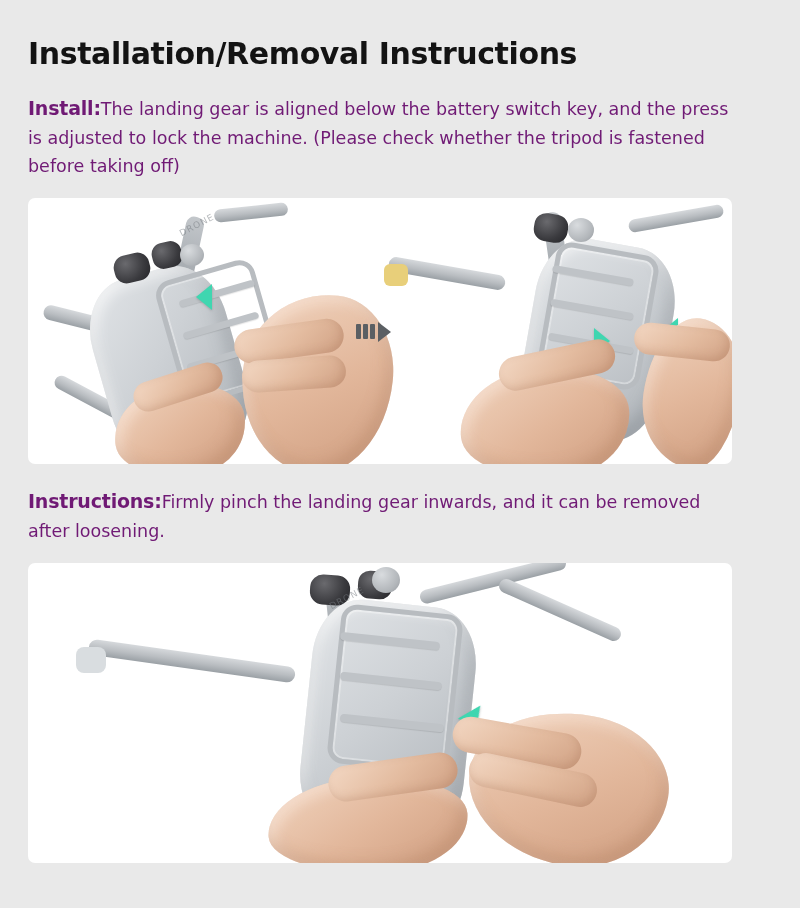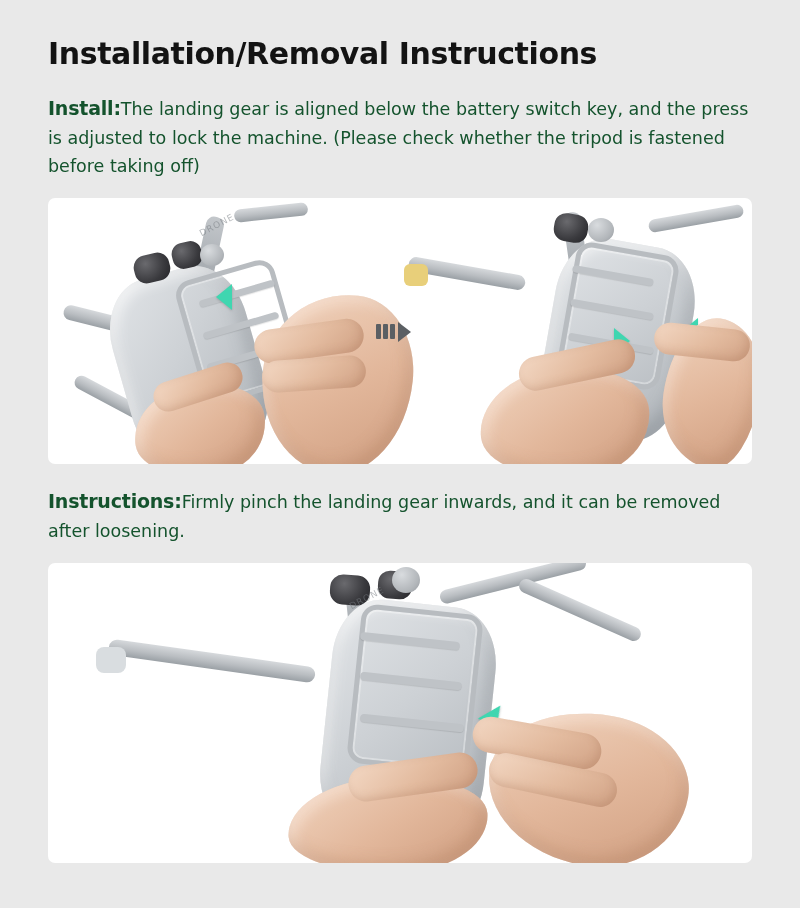--- a/index.html
+++ b/index.html
@@ -12,37 +12,37 @@
     background: #e9e9e9;
     font-family: "DejaVu Sans", sans-serif;
     color: #1a1a1a;
     overflow: hidden;
   }
   .page {
     position: relative;
     width: 800px;
     height: 908px;
     box-sizing: border-box;
-    padding: 0 48px;
+    padding: 0 28px;
   }
   .page-title {
     font-size: 30px;
     font-weight: bold;
     letter-spacing: -0.4px;
     margin: 0;
     padding-top: 36px;
     color: #131313;
   }
   .section {
     margin-top: 22px;
   }
   .section-body {
     font-size: 17.5px;
     line-height: 1.62;
-    color: #14532d;
+    color: #701a75;
     max-width: 706px;
   }
   .lead {
     font-weight: bold;
     font-size: 19px;
     letter-spacing: -0.2px;
   }
   .photo {
     margin-top: 14px;
     width: 704px;

